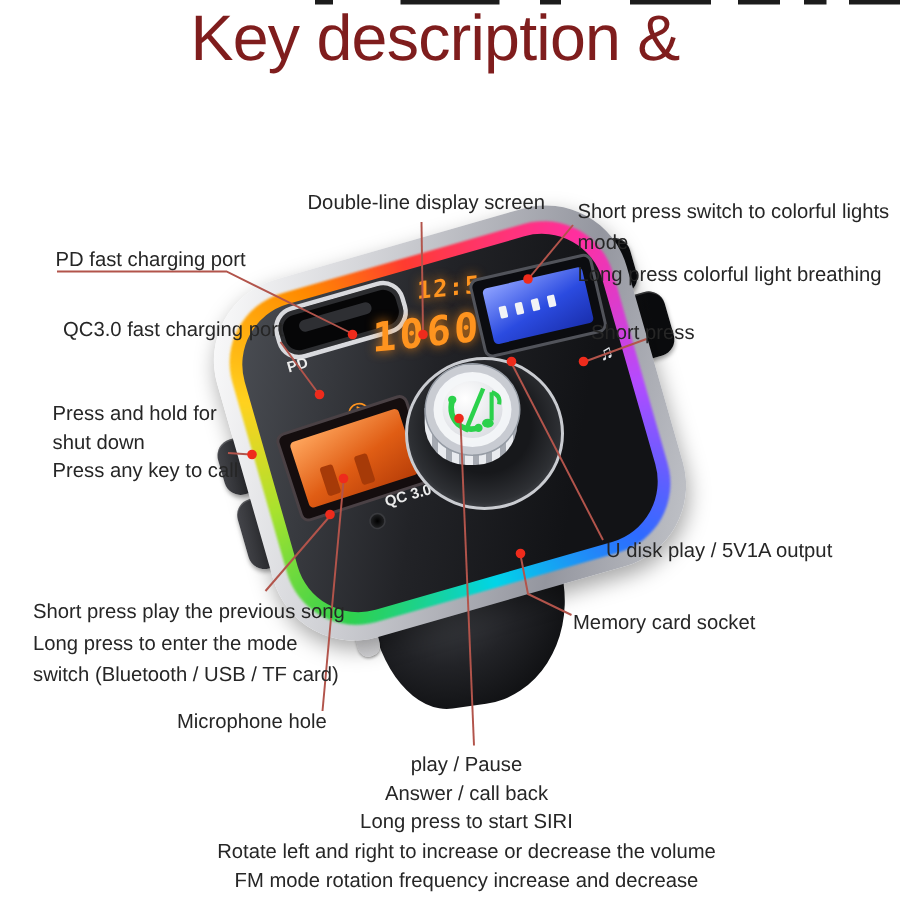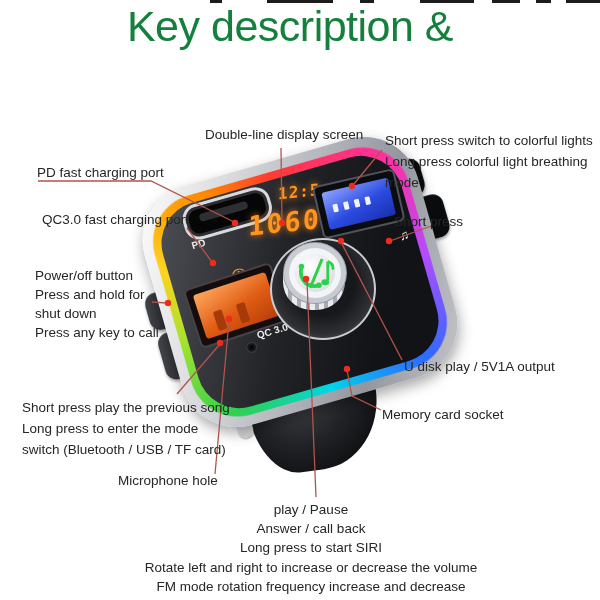--- a/index.html
+++ b/index.html
@@ -1,21 +1,21 @@
 <!DOCTYPE html>
 <html style="--leader: #b2544b; --dot: #ee2b1c; --display: #ff941f; --teal: #17c8d4; --green: #2bd14b;"><head>
 <meta charset="utf-8">
 <style>
   html,body{margin:0;padding:0;}
   body{width:600px;height:600px;position:relative;background:#ffffff;overflow:hidden;
        font-family:"Liberation Sans",sans-serif;}
   .abs{position:absolute;}
   
   #title{left:0;top:3px;width:580px;text-align:center;font-size:43px;line-height:46px;
-         color:#15803d;letter-spacing:-0.5px;}
+         color:#7f1d1d;letter-spacing:-0.5px;}
   
   .dash{top:0;height:3px;background:#1c1c1c;}
   
   .lbl{font-size:13.5px;color:#262626;white-space:nowrap;}
   
   #plug{left:250px;top:378px;width:130px;height:92px;transform:rotate(-8deg);
         background:radial-gradient(ellipse at 40% 15%,#46484d,#222327 45%,#0e0f11 80%);
         border-radius:45% 55% 58% 42% / 26% 26% 95% 95%;}
   #plug-contact{left:236px;top:404px;width:15px;height:34px;border-radius:7px;
         background:linear-gradient(180deg,#fbfbfc,#d6d6d9);transform:rotate(-14deg);
@@ -207,33 +207,32 @@
   <line class="leader" x1="402" y1="360" x2="341" y2="242"></line>
   <circle class="ldot" cx="341" cy="241" r="3.2"></circle>
   <polyline class="leader" points="381,410 352,396 347,370"></polyline>
   <circle class="ldot" cx="347" cy="369" r="3.2"></circle>
 </svg>
 
 <div class="abs lbl" style="left:205px;top:127px">Double-line display screen</div>
 
 <div class="abs lbl" style="left:385px;top:130px;line-height:21px">
   <div>Short press switch to colorful lights</div>
+  <div>mode</div>
   <div>Long press colorful light breathing</div>
-  <div>mode</div>
 </div>
 
 <div class="abs lbl" style="left:394px;top:211px;line-height:22px">
   <div>Short press</div>
 </div>
 
 <div class="abs lbl" style="left:37px;top:165px">PD fast charging port</div>
 <div class="abs lbl" style="left:42px;top:212px">QC3.0 fast charging port</div>
 
 <div class="abs lbl" style="left:35px;top:266px;line-height:19px">
-  <div>Power/off button</div>
   <div>Press and hold for</div>
   <div>shut down</div>
   <div>Press any key to call</div>
 </div>
 
 <div class="abs lbl" style="left:22px;top:397px;line-height:21px">
   <div>Short press play the previous song</div>
   <div>Long press to enter the mode</div>
   <div>switch (Bluetooth / USB / TF card)</div>
 </div>

